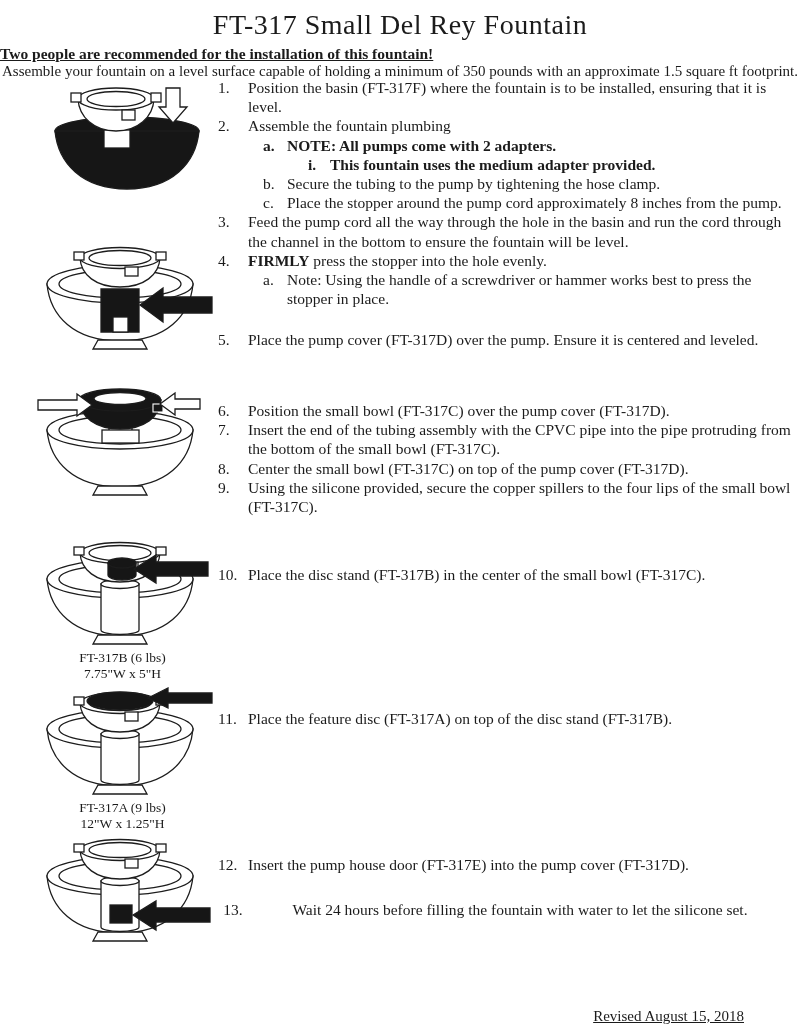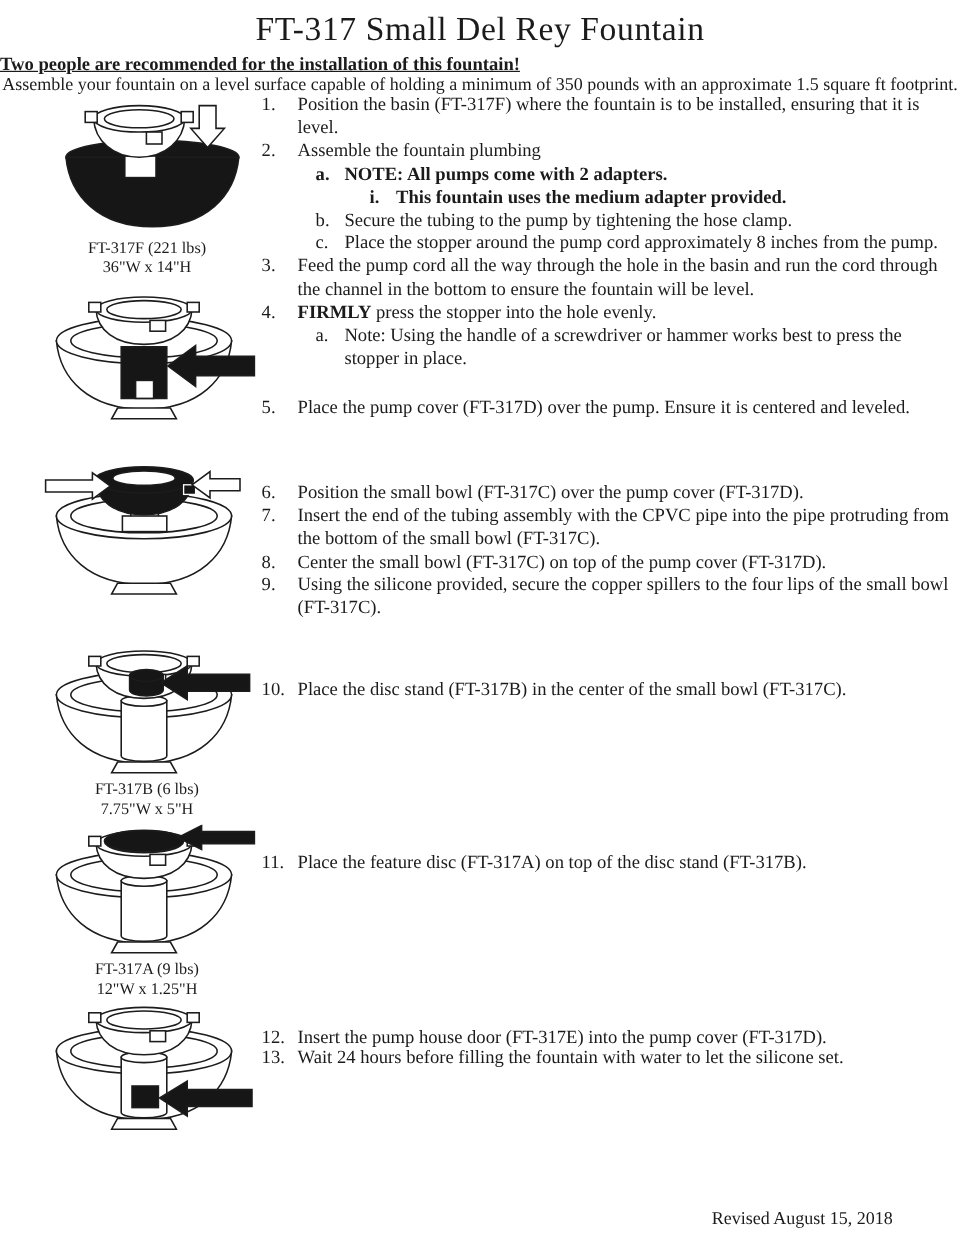--- a/index.html
+++ b/index.html
@@ -39,20 +39,21 @@
   .row .num { flex:0 0 30px; }
   .row .txt { flex:1; }
   .sub  { margin-left:45px; }
   .sub .num  { flex:0 0 24px; }
   .sub2 { margin-left:90px; }
   .sub2 .num { flex:0 0 22px; }
   .b { font-weight:bold; }
   .footer {
     position:absolute; top:1008px; right:56px;
     font-size:15px;
+    text-decoration:underline;
   }
 </style>
 </head>
 <body>
 
 <div>
 
   <h1 class="title">FT-317 Small Del Rey Fountain</h1>
   <div class="subtitle">Two people are recommended for the installation of this fountain!</div>
   <div class="intro">Assemble your fountain on a level surface capable of holding a minimum of 350 pounds with an approximate 1.5 square ft footprint.</div>
@@ -63,24 +64,20 @@
       <path class="fk" d="M 25 45 C 28 77 52 103 97 103 C 142 103 166 77 169 45 Z"></path>
       <rect class="fw" x="74" y="44" width="26" height="18"></rect>
       <path class="fw" d="M 48 13 C 49 31 64 45 86 45 C 108 45 123 31 124 13 Z"></path>
       <ellipse class="fw" cx="86" cy="13" rx="38" ry="11"></ellipse>
       <ellipse class="fw" cx="86" cy="13" rx="29" ry="7.5"></ellipse>
       <rect class="fw" x="41" y="7" width="10" height="9"></rect>
       <rect class="fw" x="121" y="7" width="10" height="9"></rect>
       <rect class="fw" x="92" y="24" width="13" height="10"></rect>
       <path class="fw" d="M 136 2 L 150 2 L 150 21 L 157 21 L 143 37 L 129 21 L 136 21 Z"></path>
     </svg>
-    <figcaption class="figcap">
-      <div>FT-317F (221 lbs)</div>
-      <div>36"W x 14"H</div>
-    </figcaption>
   </figure>
 
   <figure class="fig" style="top:242px;">
     <svg width="185" height="110" viewBox="0 0 185 110">
       <path class="fw" d="M 17 42 C 20 74 44 99 90 99 C 136 99 160 74 163 42 Z"></path>
       <ellipse class="fw" cx="90" cy="42" rx="73" ry="19"></ellipse>
       <ellipse class="fw" cx="90" cy="42" rx="61" ry="14"></ellipse>
       <path class="fw" d="M 68 98 L 63 107 L 117 107 L 112 98 Z"></path>
       <path class="fk" d="M 71 47 L 71 90 L 109 90 L 109 47 Z"></path>
       <rect class="wi" x="83" y="75" width="15" height="15"></rect>
@@ -256,21 +253,21 @@
     </div>
   </div>
 
   <div class="steps-block" style="top:855px;">
     <div class="row">
       <span class="num">12.</span>
       <span class="txt">Insert the pump house door (FT-317E) into the pump cover (FT-317D).</span>
     </div>
   </div>
 
-  <div class="steps-block" style="top:872px;">
+  <div class="steps-block" style="top:900px;text-align:center;">
     <div class="row">
       <span class="num">13.</span>
       <span class="txt">Wait 24 hours before filling the fountain with water to let the silicone set.</span>
     </div>
   </div>
 
   <div class="footer">Revised August 15, 2018</div>
 
 </div>
 

